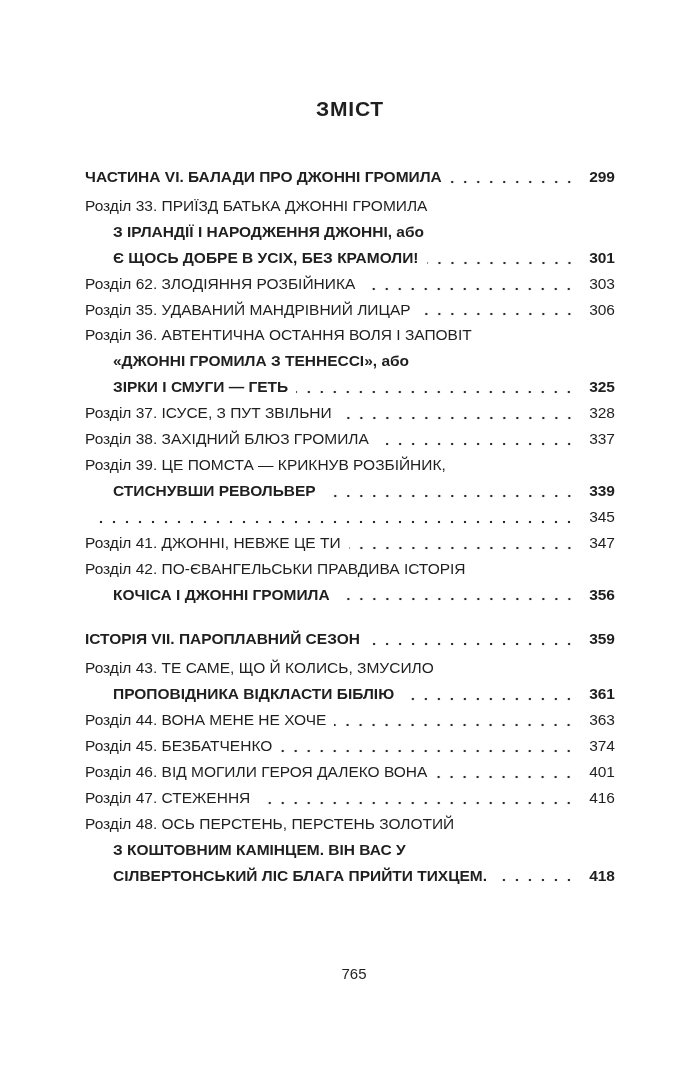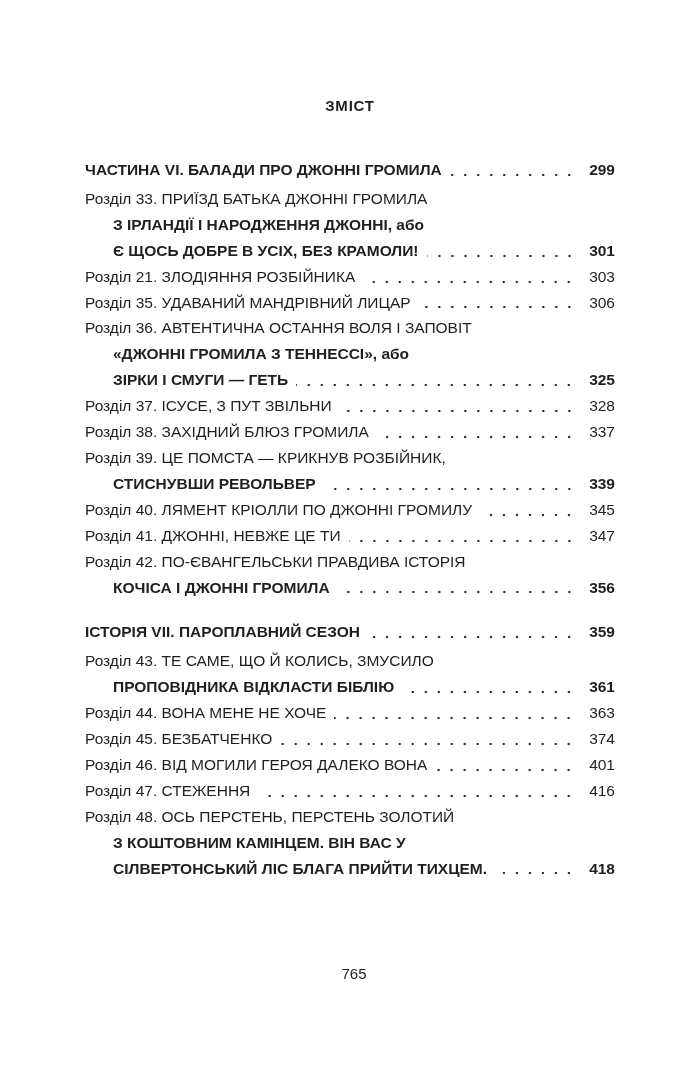--- a/index.html
+++ b/index.html
@@ -9,21 +9,21 @@
     height: 1089px;
     background: #ffffff;
     color: #1f1f1f;
     font-family: "Liberation Sans", sans-serif;
     position: relative;
     overflow: hidden;
   }
   .page { padding: 97px 85px 0 85px; }
   .title {
     text-align: center;
-    font-size: 15px;
+    font-size: 21px;
     font-weight: 700;
     letter-spacing: 0.8px;
     margin-bottom: 43px;
   }
   .entries { width: 100%; margin-top: 39px; }
   .entry { }
   .entry.part .line { font-weight: 700; }
   .entry.part { margin-bottom: 3px; }
   .entry.gap { margin-top: 19px; }
   .line {
@@ -82,21 +82,21 @@
           <span class="txt">З ІРЛАНДІЇ І НАРОДЖЕННЯ ДЖОННІ, або</span>
         </div>
         <div class="line cont">
           <span class="txt">Є ЩОСЬ ДОБРЕ В УСІХ, БЕЗ КРАМОЛИ!</span>
           <span class="leader"></span>
           <span class="pg">301</span>
         </div>
       </div>
       <div class="entry chapter">
         <div class="line">
-          <span class="txt">Розділ 21. ЗЛОДІЯННЯ РОЗБІЙНИКА</span>
+          <span class="txt">Розділ 62. ЗЛОДІЯННЯ РОЗБІЙНИКА</span>
           <span class="leader"></span>
           <span class="pg">303</span>
         </div>
       </div>
       <div class="entry chapter">
         <div class="line">
           <span class="txt">Розділ 35. УДАВАНИЙ МАНДРІВНИЙ ЛИЦАР</span>
           <span class="leader"></span>
           <span class="pg">306</span>
         </div>
@@ -133,21 +133,20 @@
           <span class="txt">Розділ 39. ЦЕ ПОМСТА — КРИКНУВ РОЗБІЙНИК,</span>
         </div>
         <div class="line cont">
           <span class="txt">СТИСНУВШИ РЕВОЛЬВЕР</span>
           <span class="leader"></span>
           <span class="pg">339</span>
         </div>
       </div>
       <div class="entry chapter">
         <div class="line">
-          <span class="txt">Розділ 40. ЛЯМЕНТ КРІОЛЛИ ПО ДЖОННІ ГРОМИЛУ</span>
           <span class="leader"></span>
           <span class="pg">345</span>
         </div>
       </div>
       <div class="entry chapter">
         <div class="line">
           <span class="txt">Розділ 41. ДЖОННІ, НЕВЖЕ ЦЕ ТИ</span>
           <span class="leader"></span>
           <span class="pg">347</span>
         </div>

